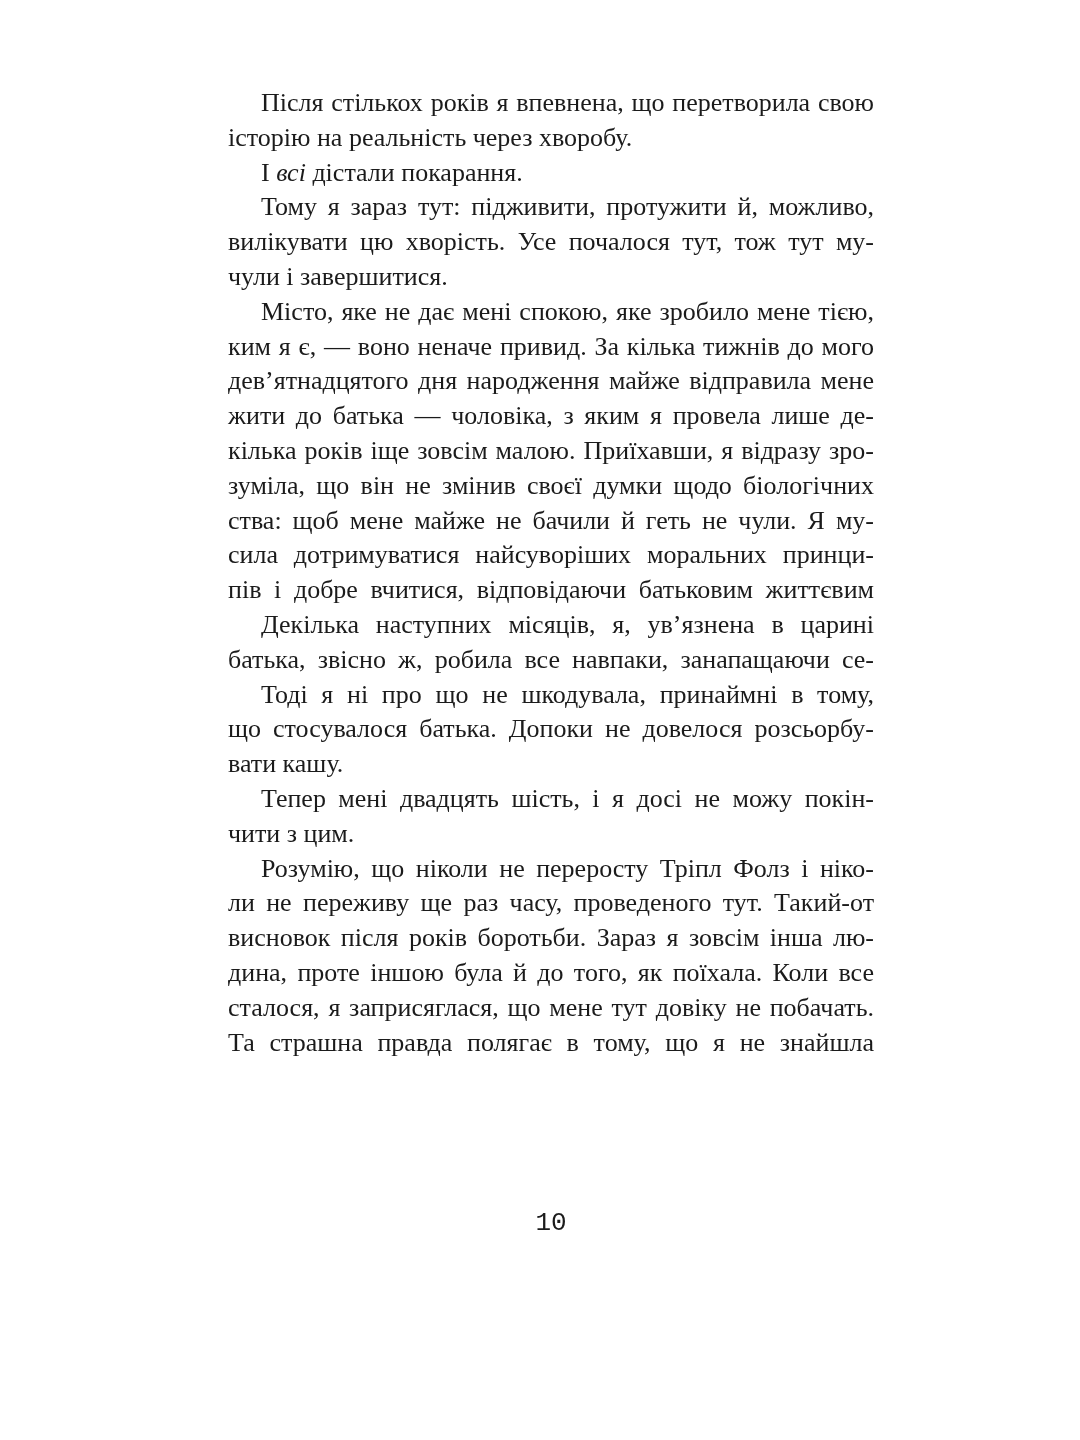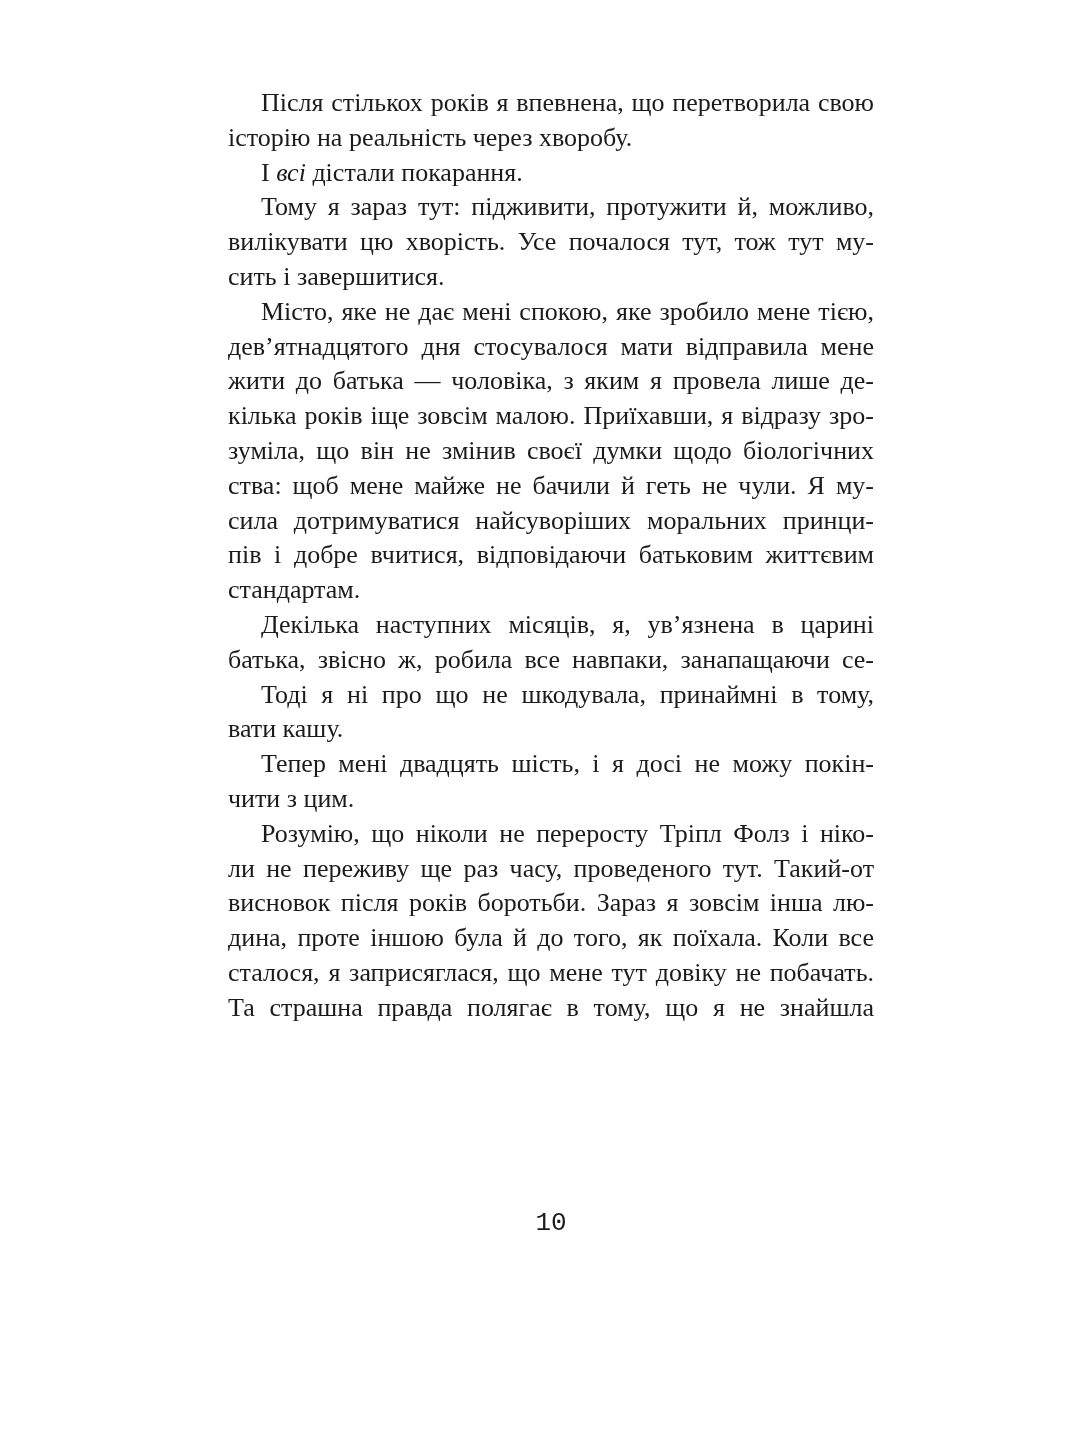--- a/index.html
+++ b/index.html
@@ -57,39 +57,40 @@
       <div>
         <div class="line first">Після стількох років я впевнена, що перетворила свою</div>
         <div class="line end">історію на реальність через хворобу.</div>
       </div>
       <div>
         <div class="line first end"><span>І </span><span class="it">всі</span><span> дістали покарання.</span></div>
       </div>
       <div>
         <div class="line first">Тому я зараз тут: підживити, протужити й, можливо,</div>
         <div class="line">вилікувати цю хворість. Усе почалося тут, тож тут му-</div>
-        <div class="line end">сить і завершитися.</div>
+        <div class="line end">чули і завершитися.</div>
       </div>
       <div>
         <div class="line first">Місто, яке не дає мені спокою, яке зробило мене тією,</div>
-        <div class="line">дев’ятнадцятого дня стосувалося мати відправила мене</div>
+        <div class="line">ким я є, — воно неначе привид. За кілька тижнів до мого</div>
+        <div class="line">дев’ятнадцятого дня народження майже відправила мене</div>
         <div class="line">жити до батька — чоловіка, з яким я провела лише де-</div>
         <div class="line">кілька років іще зовсім малою. Приїхавши, я відразу зро-</div>
         <div class="line">зуміла, що він не змінив своєї думки щодо біологічних</div>
         <div class="line">ства: щоб мене майже не бачили й геть не чули. Я му-</div>
         <div class="line">сила дотримуватися найсуворіших моральних принци-</div>
         <div class="line">пів і добре вчитися, відповідаючи батьковим життєвим</div>
-        <div class="line end">стандартам.</div>
       </div>
       <div>
         <div class="line first">Декілька наступних місяців, я, ув’язнена в царині</div>
         <div class="line">батька, звісно ж, робила все навпаки, занапащаючи се-</div>
       </div>
       <div>
         <div class="line first">Тоді я ні про що не шкодувала, принаймні в тому,</div>
+        <div class="line">що стосувалося батька. Допоки не довелося розсьорбу-</div>
         <div class="line end">вати кашу.</div>
       </div>
       <div>
         <div class="line first">Тепер мені двадцять шість, і я досі не можу покін-</div>
         <div class="line end">чити з цим.</div>
       </div>
       <div>
         <div class="line first">Розумію, що ніколи не переросту Тріпл Фолз і ніко-</div>
         <div class="line">ли не переживу ще раз часу, проведеного тут. Такий-от</div>
         <div class="line">висновок після років боротьби. Зараз я зовсім інша лю-</div>

